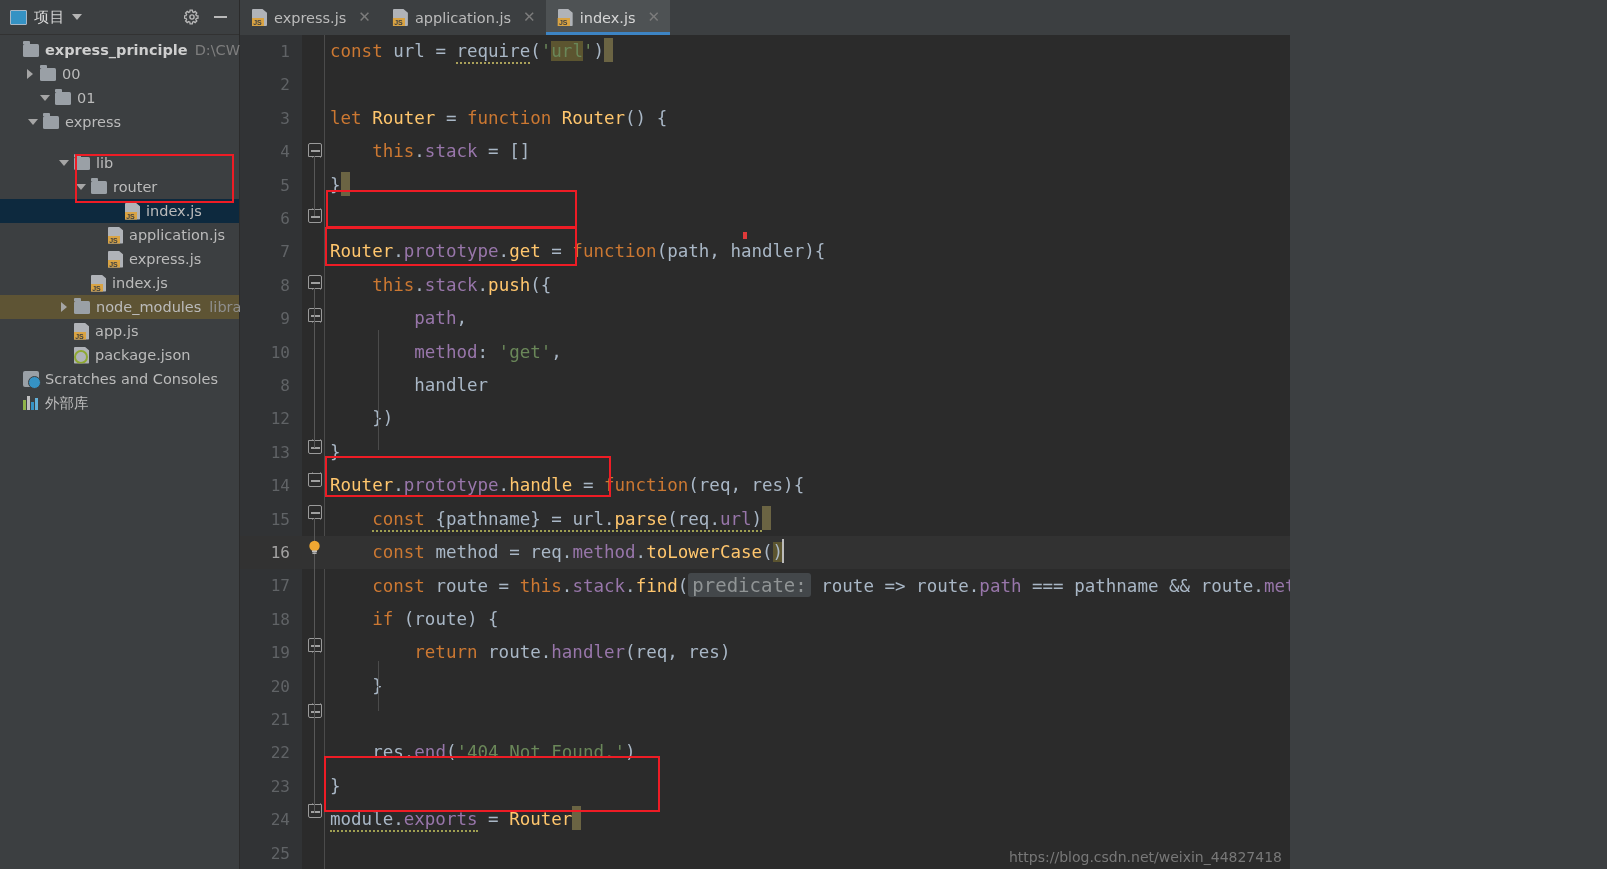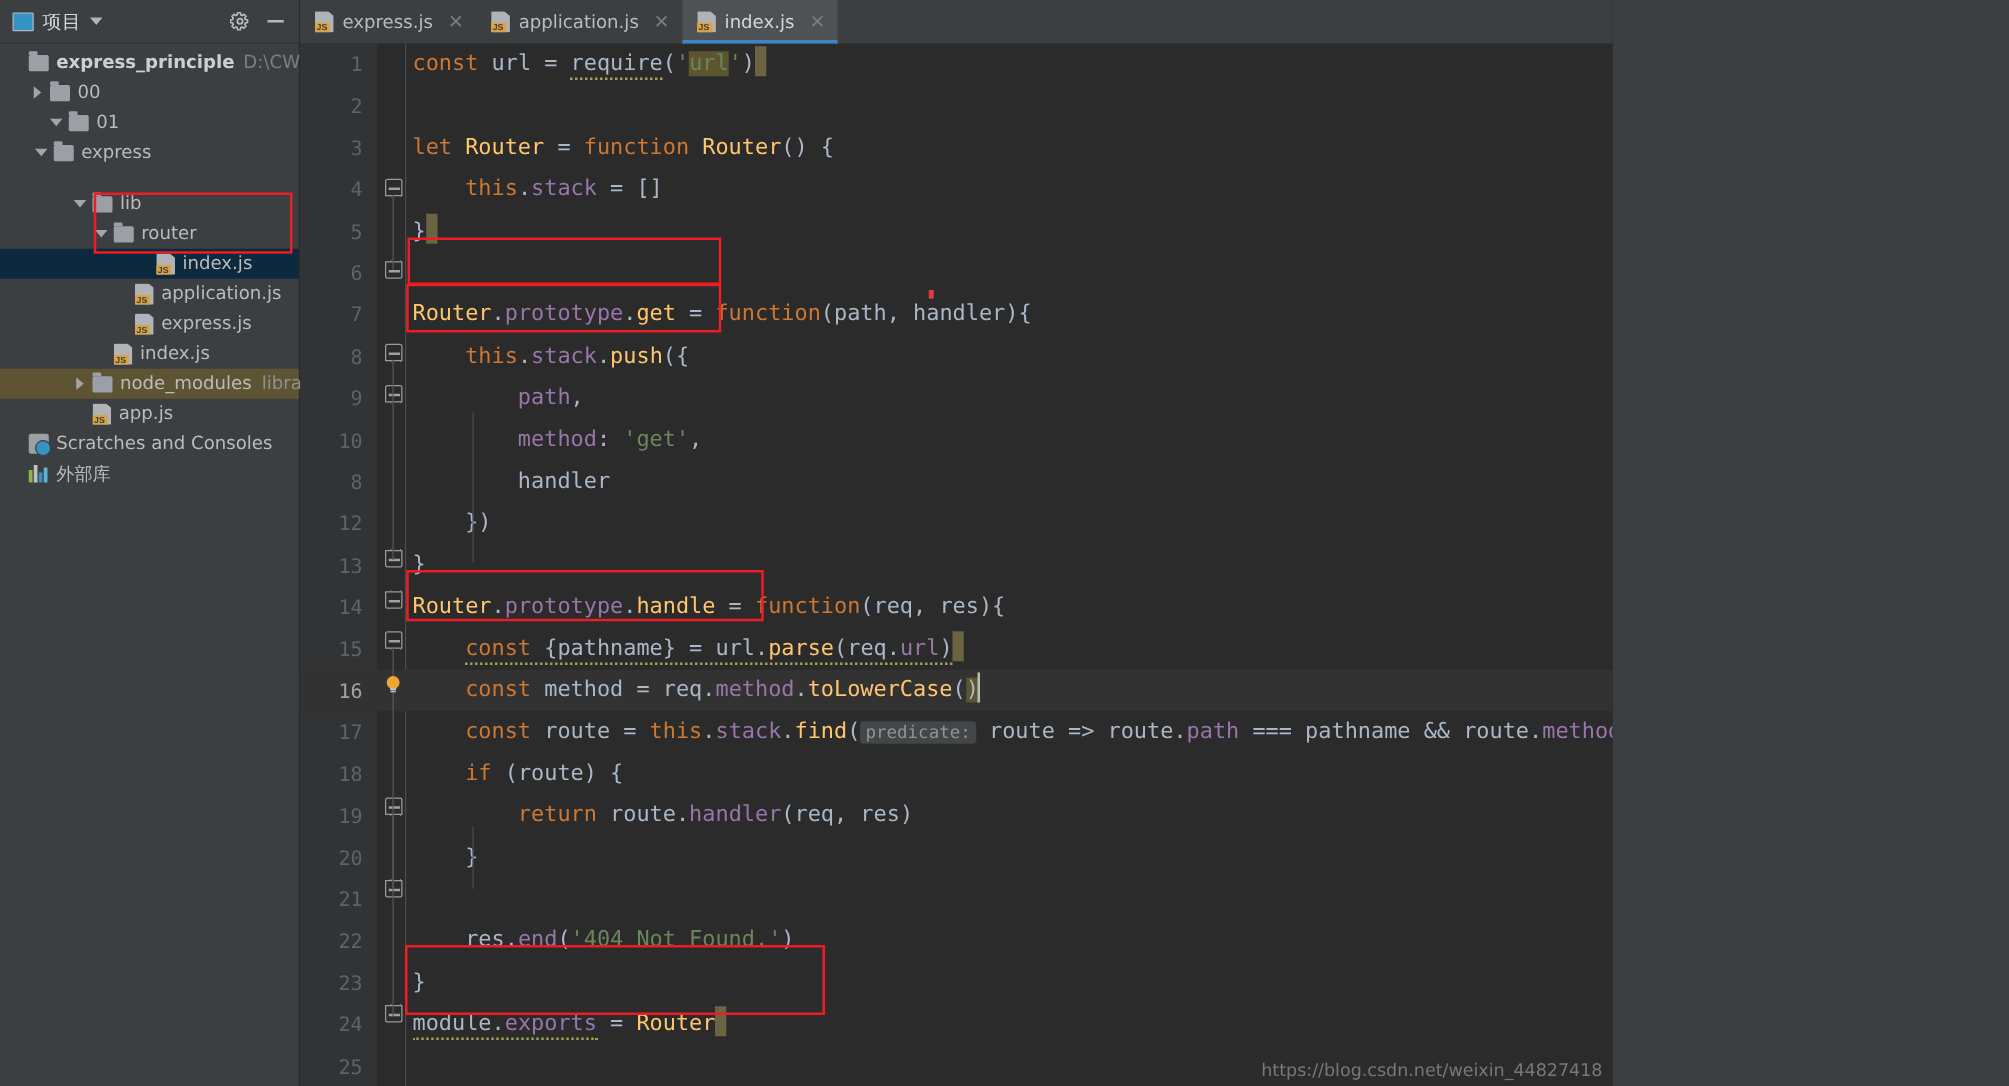--- a/index.html
+++ b/index.html
@@ -83,21 +83,21 @@
   .indentguide { position:absolute; width:1px; background:#4b4b4b; }
 
   .bulb { position:absolute; left:66px; top:8px; width:17px; height:17px; }
 
   
   .kw   { color:#cc7832; }
   .fn   { color:#ffc66d; }
   .prop { color:#9876aa; }
   .str  { color:#6a8759; }
   .pl   { color:#a9b7c6; }
-  .hint { background:#43474a; color:#909495; border-radius:3px; padding:1px 4px; font-size:14px; }
+  .hint { background:#43474a; color:#909495; border-radius:3px; padding:1px 4px; font-size:19px; }
   .hl   { background:#5c5530; }
   .caret{ display:inline-block; width:9px; height:24px; background:#6b6443; vertical-align:-5px; }
   .caretline{ display:inline-block; width:2px; height:24px; background:#bbbbbb; vertical-align:-5px; margin-left:-1px;}
   .squig { border-bottom:2px dotted #a9a05a; padding-bottom:1px; }
   .squigw{ border-bottom:2px dotted #9f9f52; padding-bottom:1px; }
 
   
   .annot { position:absolute; border:2px solid #ee1c25; pointer-events:none; z-index:30; }
   .reddot{ position:absolute; width:4px; height:7px; background:#e03a3a; z-index:30;}
 
@@ -180,20 +180,25 @@
           <span class="arrow r"></span>
           <span class="folder"></span>
           <span class="nlabel">node_modules</span>
           <span class="nsuffix">library</span>
         </div>
         <div class="node" style="padding-left: 59px;">
           <span class="arrow none"></span>
           <span class="jsfile"></span>
           <span class="nlabel">app.js</span>
         </div>
+        <div class="node" style="padding-left: 59px;">
+          <span class="arrow none"></span>
+          <span class="jsonfile"></span>
+          <span class="nlabel">package.json</span>
+        </div>
         <div class="node" style="padding-left: 8px;">
           <span class="arrow none"></span>
           <span class="scratch-ico"></span>
           <span class="nlabel">Scratches and Consoles</span>
         </div>
         <div class="node" style="padding-left: 8px;">
           <span class="arrow none"></span>
           <span class="bars-ico">
             <i></i>
             <i></i>

